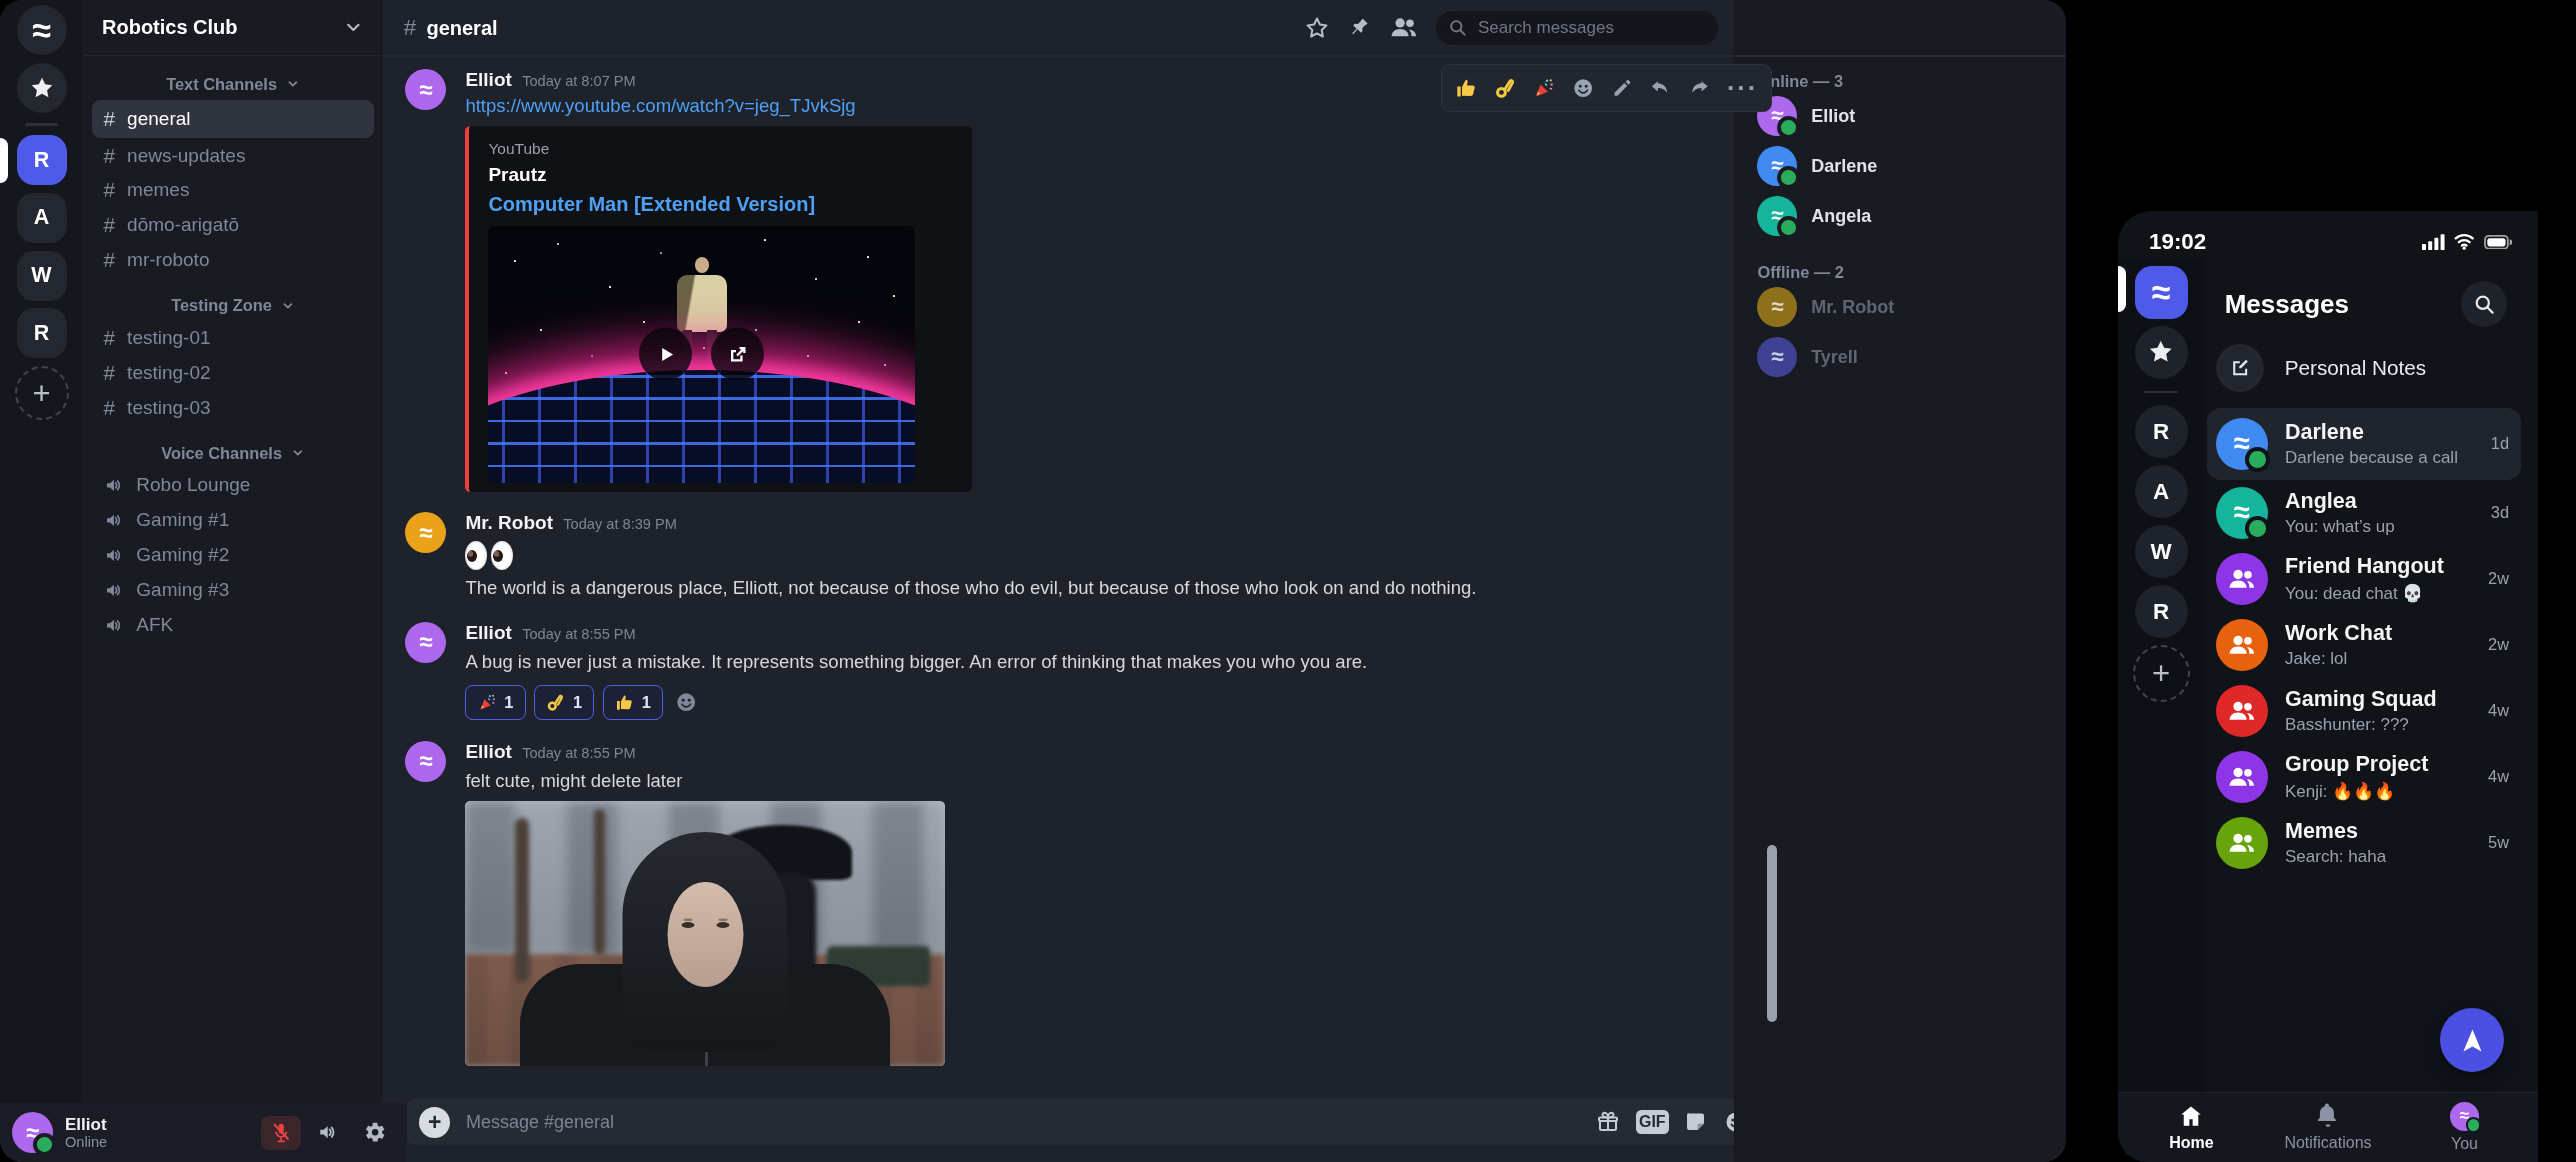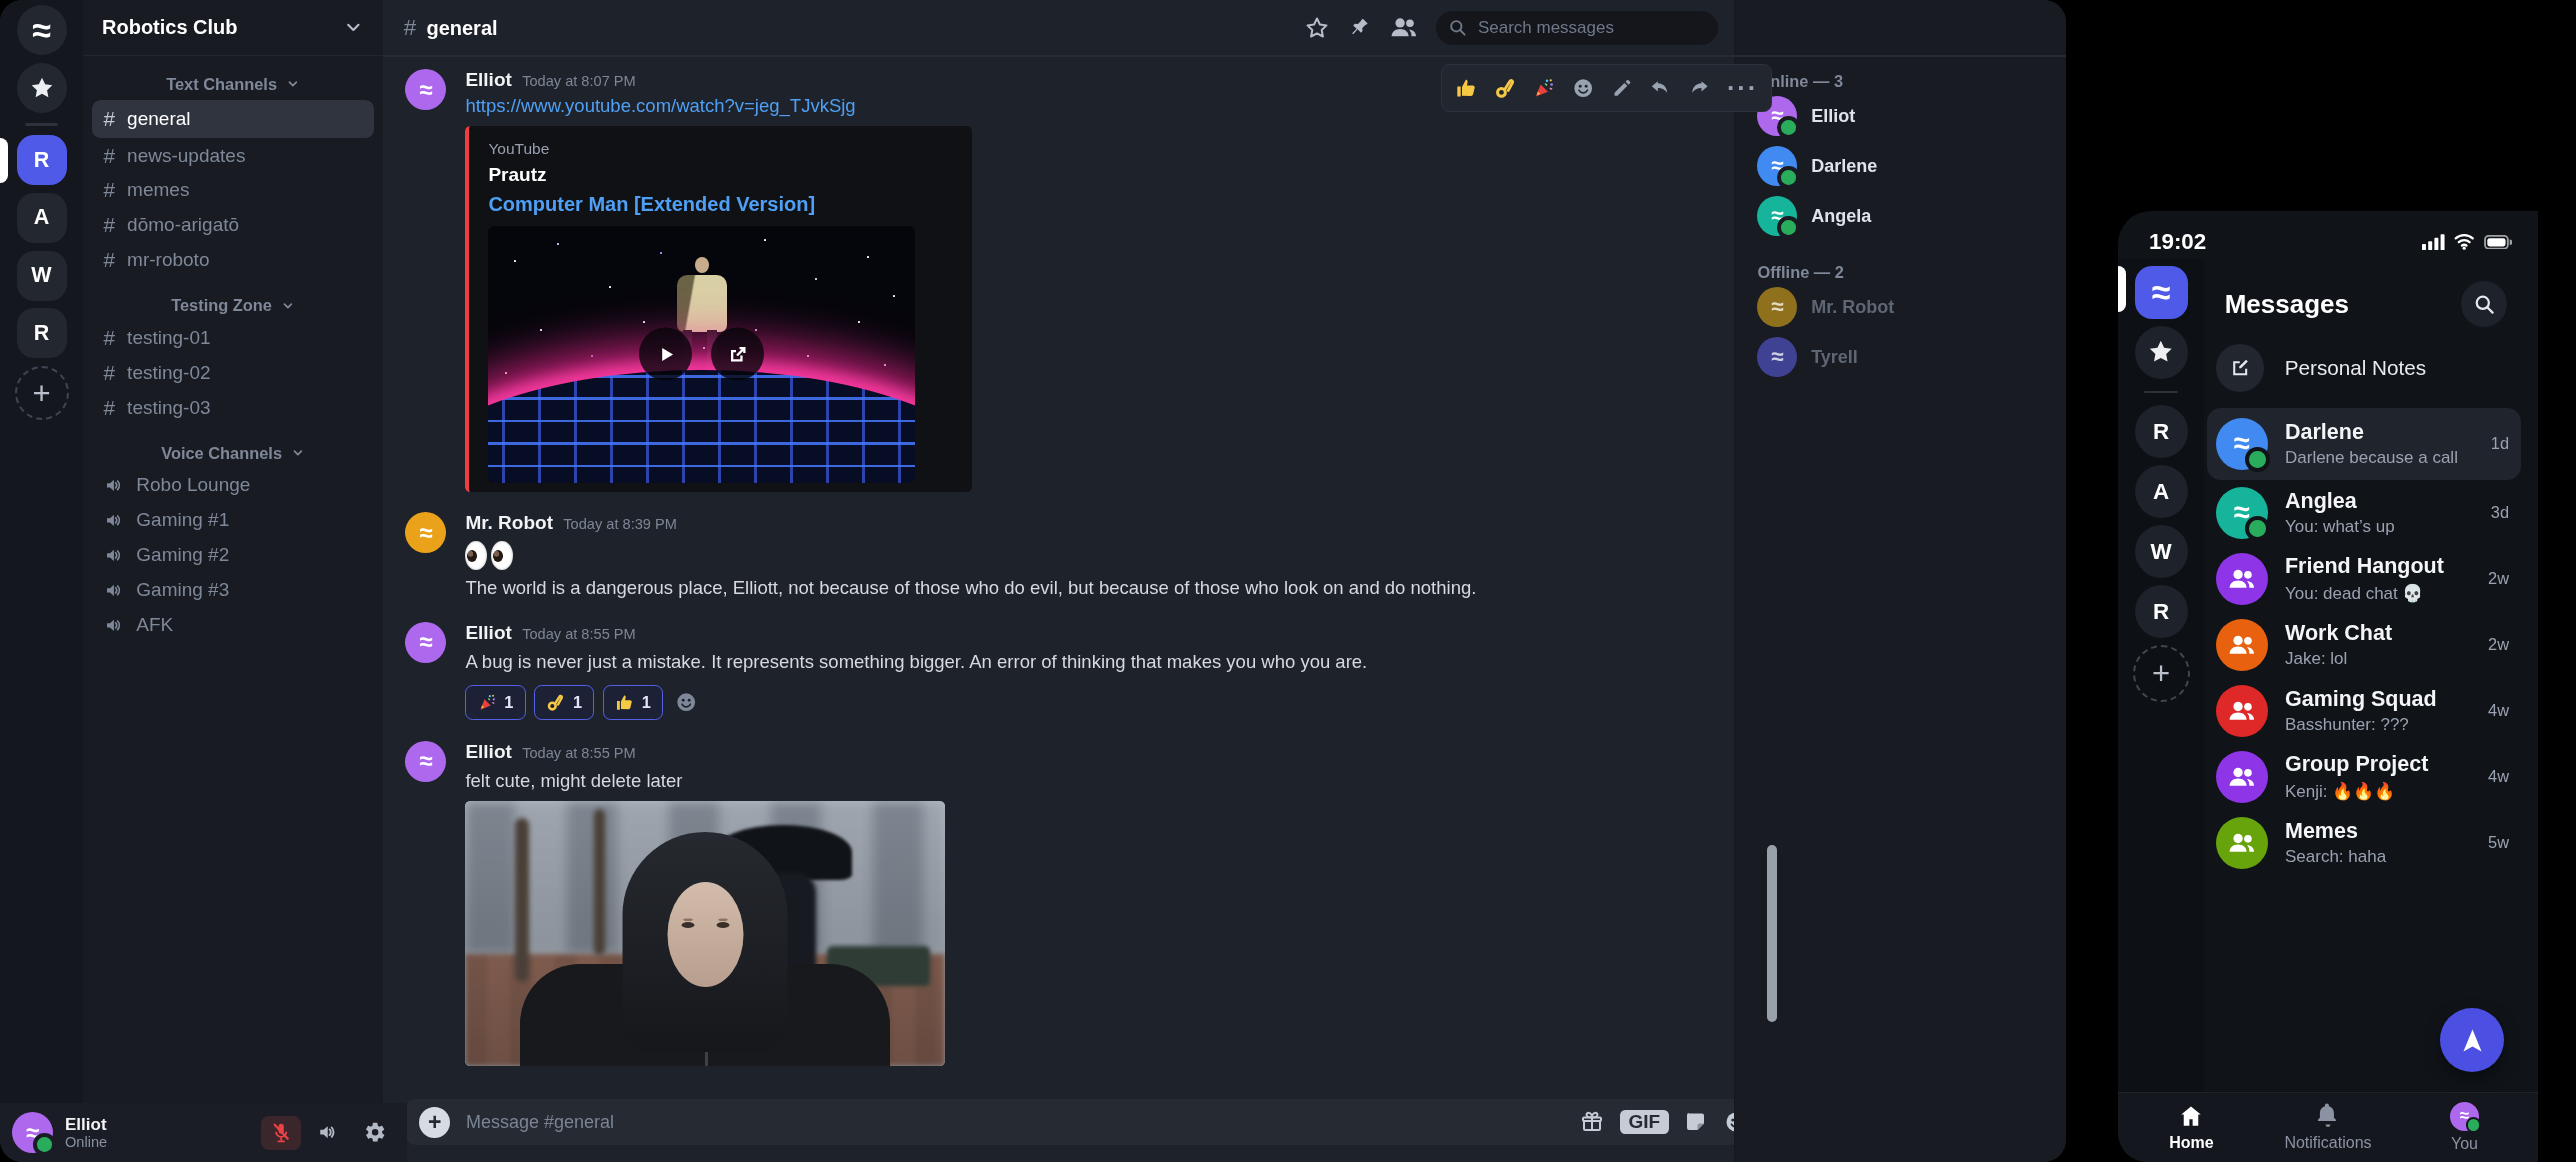--- a/index.html
+++ b/index.html
@@ -123,21 +123,21 @@
   .dots::before{content:"\00b7\00b7\00b7";font-size:26px;font-weight:700;letter-spacing:1.7px;line-height:0;}
 
   .chat-scrollbar{position:absolute;right:6.9px;top:845px;width:10.3px;height:177px;border-radius:5.2px;background:#9aa0aa;z-index:4;cursor:pointer;}
 
   .input-bar{position:absolute;left:22.4px;right:22.4px;bottom:17px;height:46px;border-radius:10.3px;background:#262a33;display:flex;align-items:center;padding:0 13.8px;gap:13.8px;}
   .plus-btn{width:31px;height:31px;border-radius:50%;background:#d7dbe2;color:#262a33;display:flex;align-items:center;justify-content:center;cursor:pointer;}
   .plus-btn::before{content:"+";font-size:23px;font-weight:700;line-height:0;}
   .input-bar input{flex:1;background:none;border:none;outline:none;font-size:18px;color:#dfe2e8;min-width:0;}
   .input-bar input::placeholder{color:#7b8494;}
   .ib-icons{display:flex;align-items:center;gap:15.5px;color:#c6ccd5;}
-  .gif-badge{width:49px;height:24px;border-radius:5.2px;background:#c6ccd5;color:#262a33;font-weight:700;font-size:19px;display:flex;align-items:center;justify-content:center;cursor:pointer;}
+  .gif-badge{width:33px;height:24px;border-radius:5.2px;background:#c6ccd5;color:#262a33;font-weight:700;font-size:16px;display:flex;align-items:center;justify-content:center;cursor:pointer;}
 
   .members{position:absolute;right:0;top:0;width:332px;bottom:0;background:#181b22;border-left:1.7px solid #15171d;padding:72px 15.5px 0 22.4px;box-sizing:border-box;}
   .group-label{font-size:16.4px;font-weight:700;color:#7f8899;}
   .member{display:flex;align-items:center;gap:13.8px;height:50px;cursor:pointer;}
   .member .dot{border-color:#181b22;}
   .mem-name{font-size:18px;color:#dfe2e8;font-weight:600;}
   .member.off .mem-name{color:#5f6673;}
   .member.off .wave::before{color:rgba(255,255,255,.75);}
   .members .gap{height:22.4px;}
 

